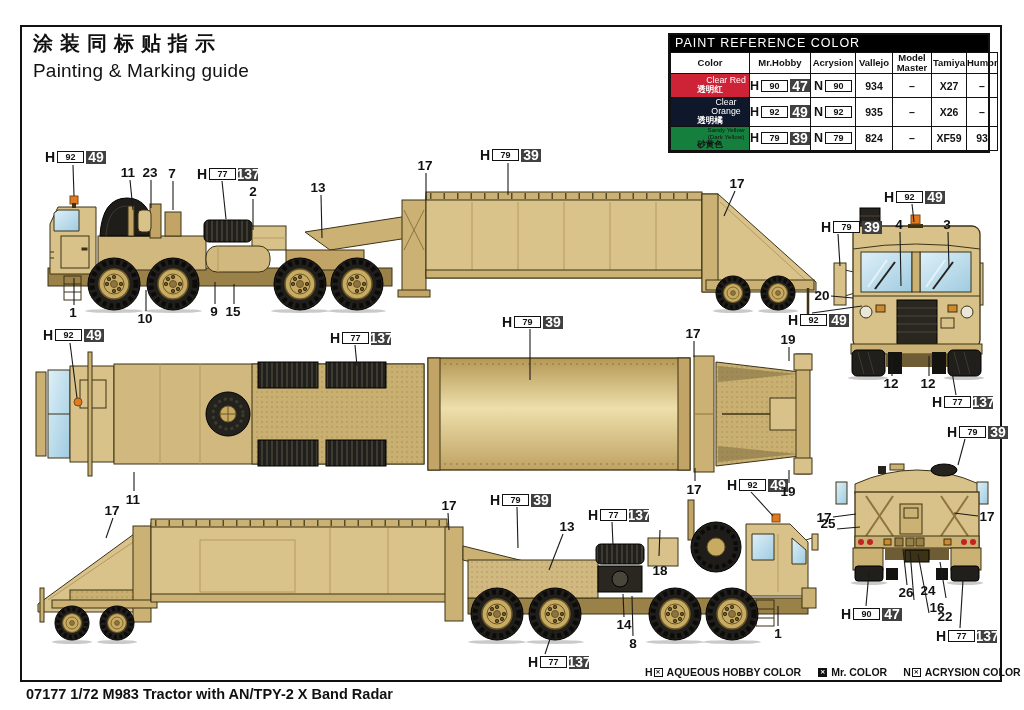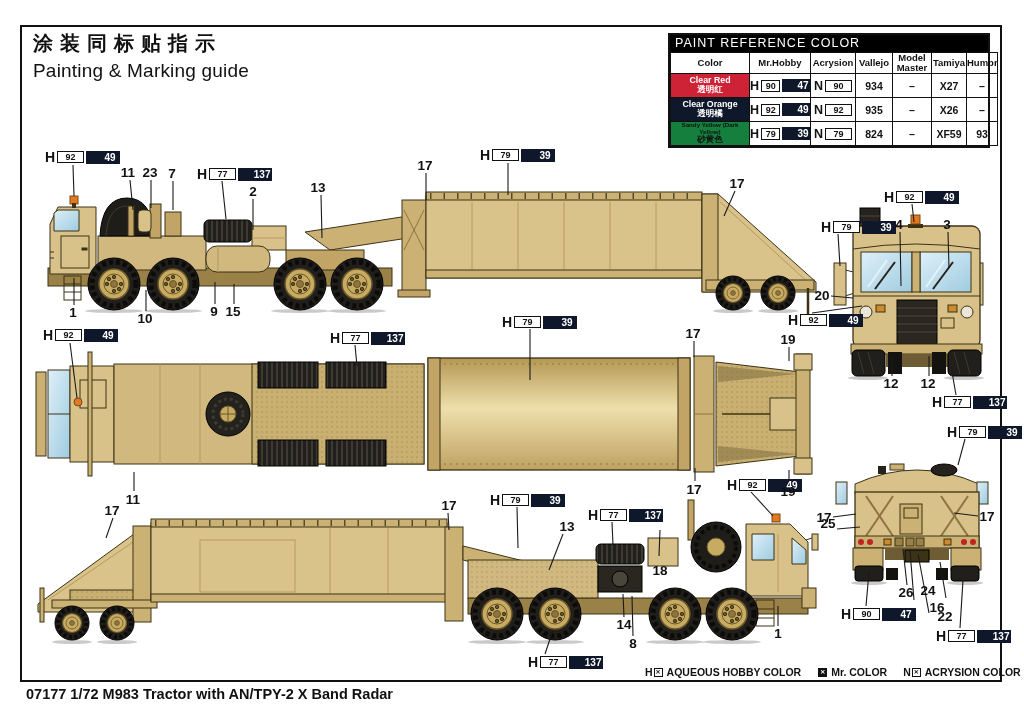--- a/index.html
+++ b/index.html
@@ -16,30 +16,30 @@
   
   .paint-table{position:absolute;left:668px;top:33px;width:322px;z-index:3;
     border:2px solid #111;background:#fff;box-sizing:border-box;}
   .pt-title{background:#000;color:#fff;font-size:12.5px;font-weight:normal;
     padding:1px 5px 2px 5px;letter-spacing:1px;}
   .paint-table table{border-collapse:collapse;table-layout:fixed;width:100%;}
   .paint-table th,.paint-table td{border:1px solid #111;text-align:center;
     vertical-align:middle;padding:0;overflow:hidden;}
   .paint-table th{font-size:9.5px;height:20px;white-space:pre-line;line-height:1.05;}
   .paint-table td{font-size:10.5px;font-weight:bold;height:23px;}
-  .name-cell .nm{font-size:8.8px;font-weight:bold;line-height:1.05;}
+  .name-cell .nm{font-size:8.8px;font-weight:normal;line-height:1.05;padding-left:32px;}
   .name-cell .nm.small{font-size:6.2px;}
   .name-cell .cn{font-size:8.5px;line-height:1.1;}
   .hcell{display:flex;align-items:center;justify-content:center;gap:2px;}
   .Hl{font-size:12.5px;font-weight:bold;}
   .box-w{display:inline-flex;align-items:center;justify-content:center;
     width:27px;height:12px;border:1.5px solid #111;background:#fff;color:#111;
     font-size:9px;font-weight:bold;box-sizing:border-box;}
   .box-b{display:inline-flex;align-items:center;justify-content:center;
-    width:20px;height:13px;background:#0f172a;color:#fff;font-size:10px;font-weight:bold;padding-left:14px;}
+    width:20px;height:13px;background:#404040;color:#fff;font-size:14px;font-weight:bold;}
 
   
   .chip{position:absolute;display:flex;align-items:center;gap:2px;height:14px;z-index:2;}
   .chip .Hl{font-size:14px;}
   .callout{position:absolute;transform:translate(-50%,-50%);font-size:13.5px;
     font-weight:bold;z-index:2;}
 
   .art,#leaders{position:absolute;left:0;top:0;width:1024px;height:710px;}
   .art{z-index:1;}
   #leaders{z-index:1;pointer-events:none;}

